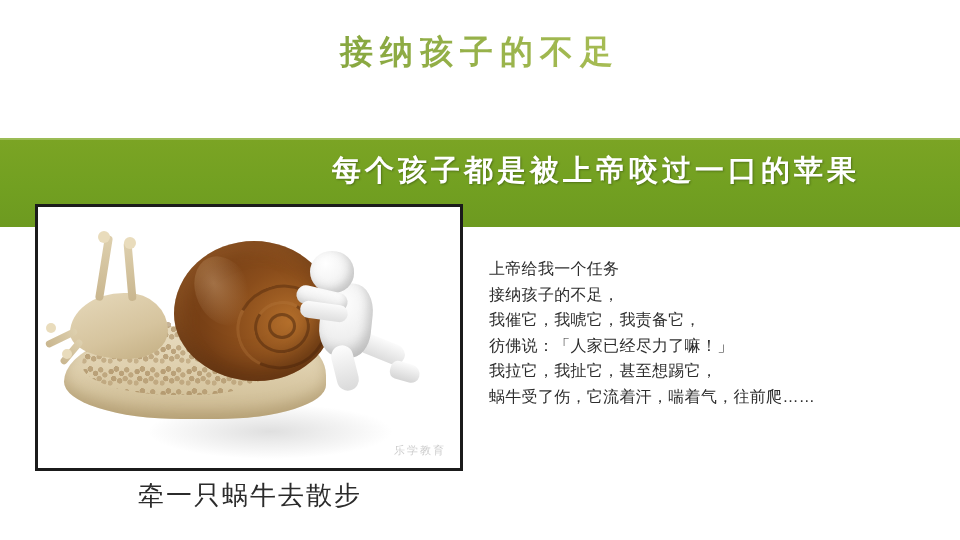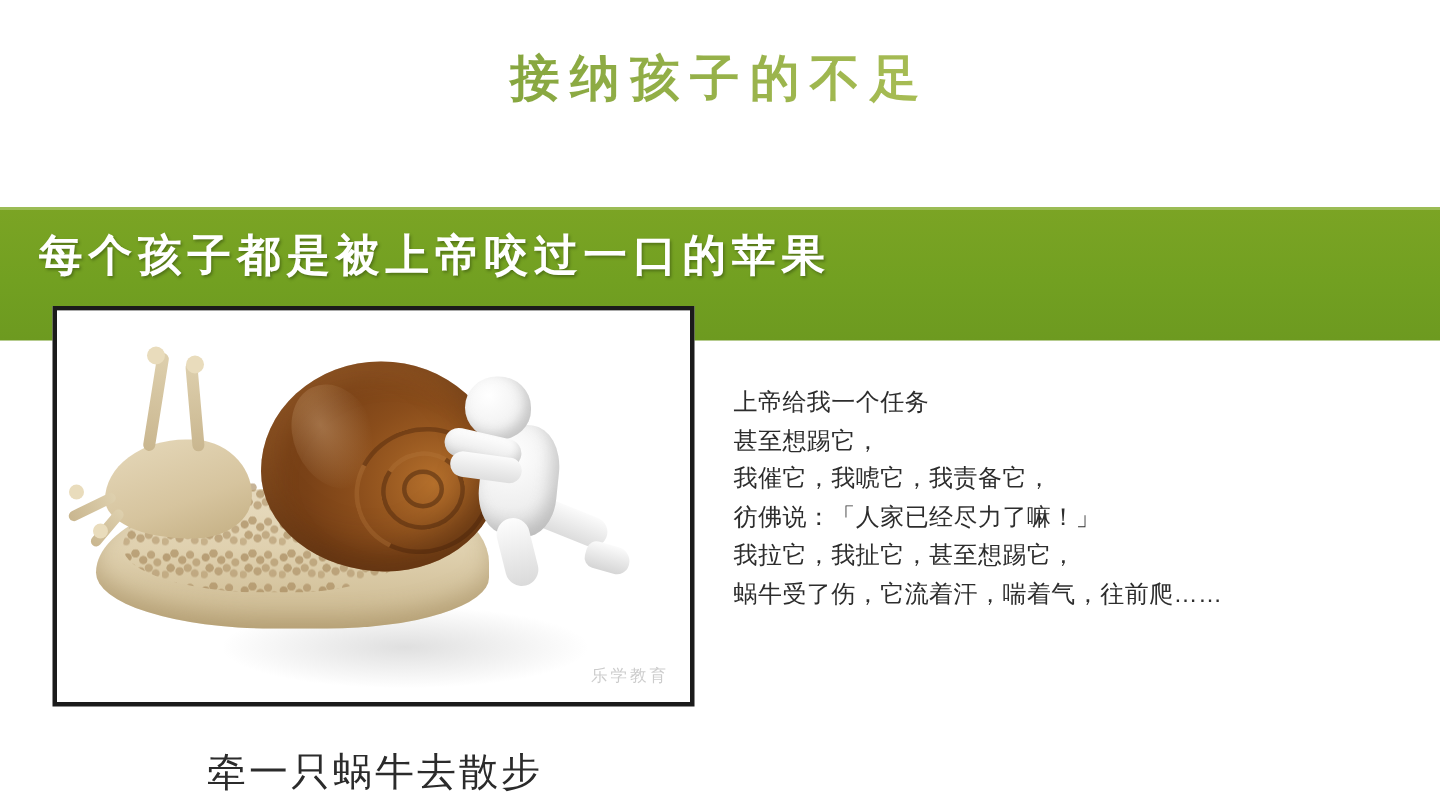--- a/index.html
+++ b/index.html
@@ -53,21 +53,21 @@
     width: 960px;
     height: 2px;
     background: #b6cf7d;
     opacity: .55;
   }
   .banner-text {
     position: absolute;
     left: 0;
     top: 150px;
     width: 860px;
-    text-align: left;
+    text-align: right;
     padding-left: 26px;
     box-sizing: border-box;
     font-family: "DejaVu Serif", serif;
     font-size: 29px;
     font-weight: 700;
     letter-spacing: 4px;
     line-height: 40px;
     color: #ffffff;
     text-shadow: 1px 1px 2px rgba(40,60,10,.45);
     white-space: nowrap;
@@ -275,21 +275,20 @@
     left: 35px;
     top: 478px;
     width: 430px;
     text-align: center;
     font-family: "DejaVu Serif", serif;
     font-size: 26px;
     letter-spacing: 2px;
     line-height: 34px;
     color: #2b2b2b;
     white-space: nowrap;
-    margin-top: 20px;
   }
 
   
   .poem {
     position: absolute;
     left: 489px;
     top: 256px;
     width: 450px;
   }
   .poem-line {
@@ -343,20 +342,20 @@
       <div class="figure-leg-1"></div>
 
       <div class="photo-watermark">乐学教育</div>
     </div>
   </div>
 
   <div class="caption">牵一只蜗牛去散步</div>
 
   <div class="poem">
     <div class="poem-line">上帝给我一个任务</div>
-    <div class="poem-line">甚至想踢它，</div>
+    <div class="poem-line">接纳孩子的不足，</div>
     <div class="poem-line">我催它，我唬它，我责备它，</div>
     <div class="poem-line">彷佛说：「人家已经尽力了嘛！」</div>
     <div class="poem-line">我拉它，我扯它，甚至想踢它，</div>
     <div class="poem-line">蜗牛受了伤，它流着汗，喘着气，往前爬……</div>
   </div>
 
 </div>
 
 </body></html>

